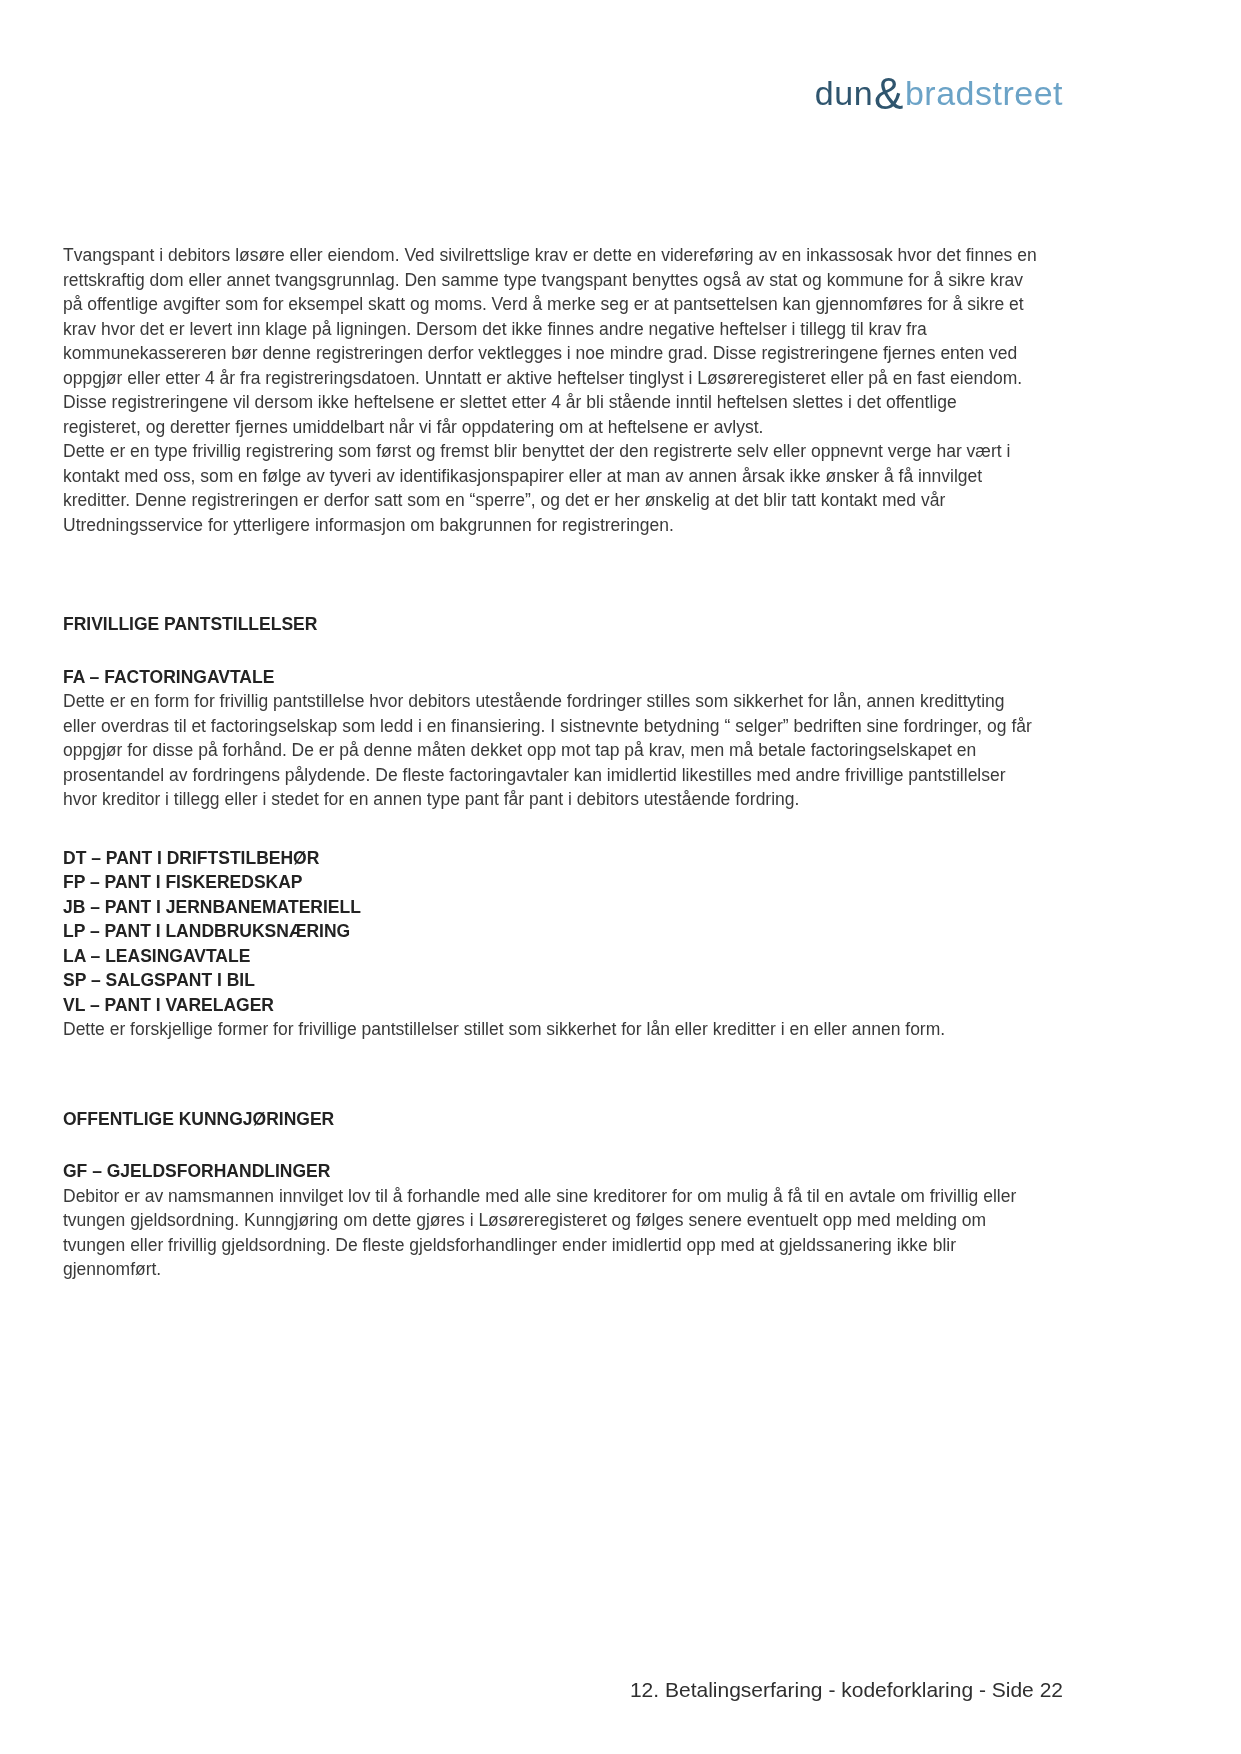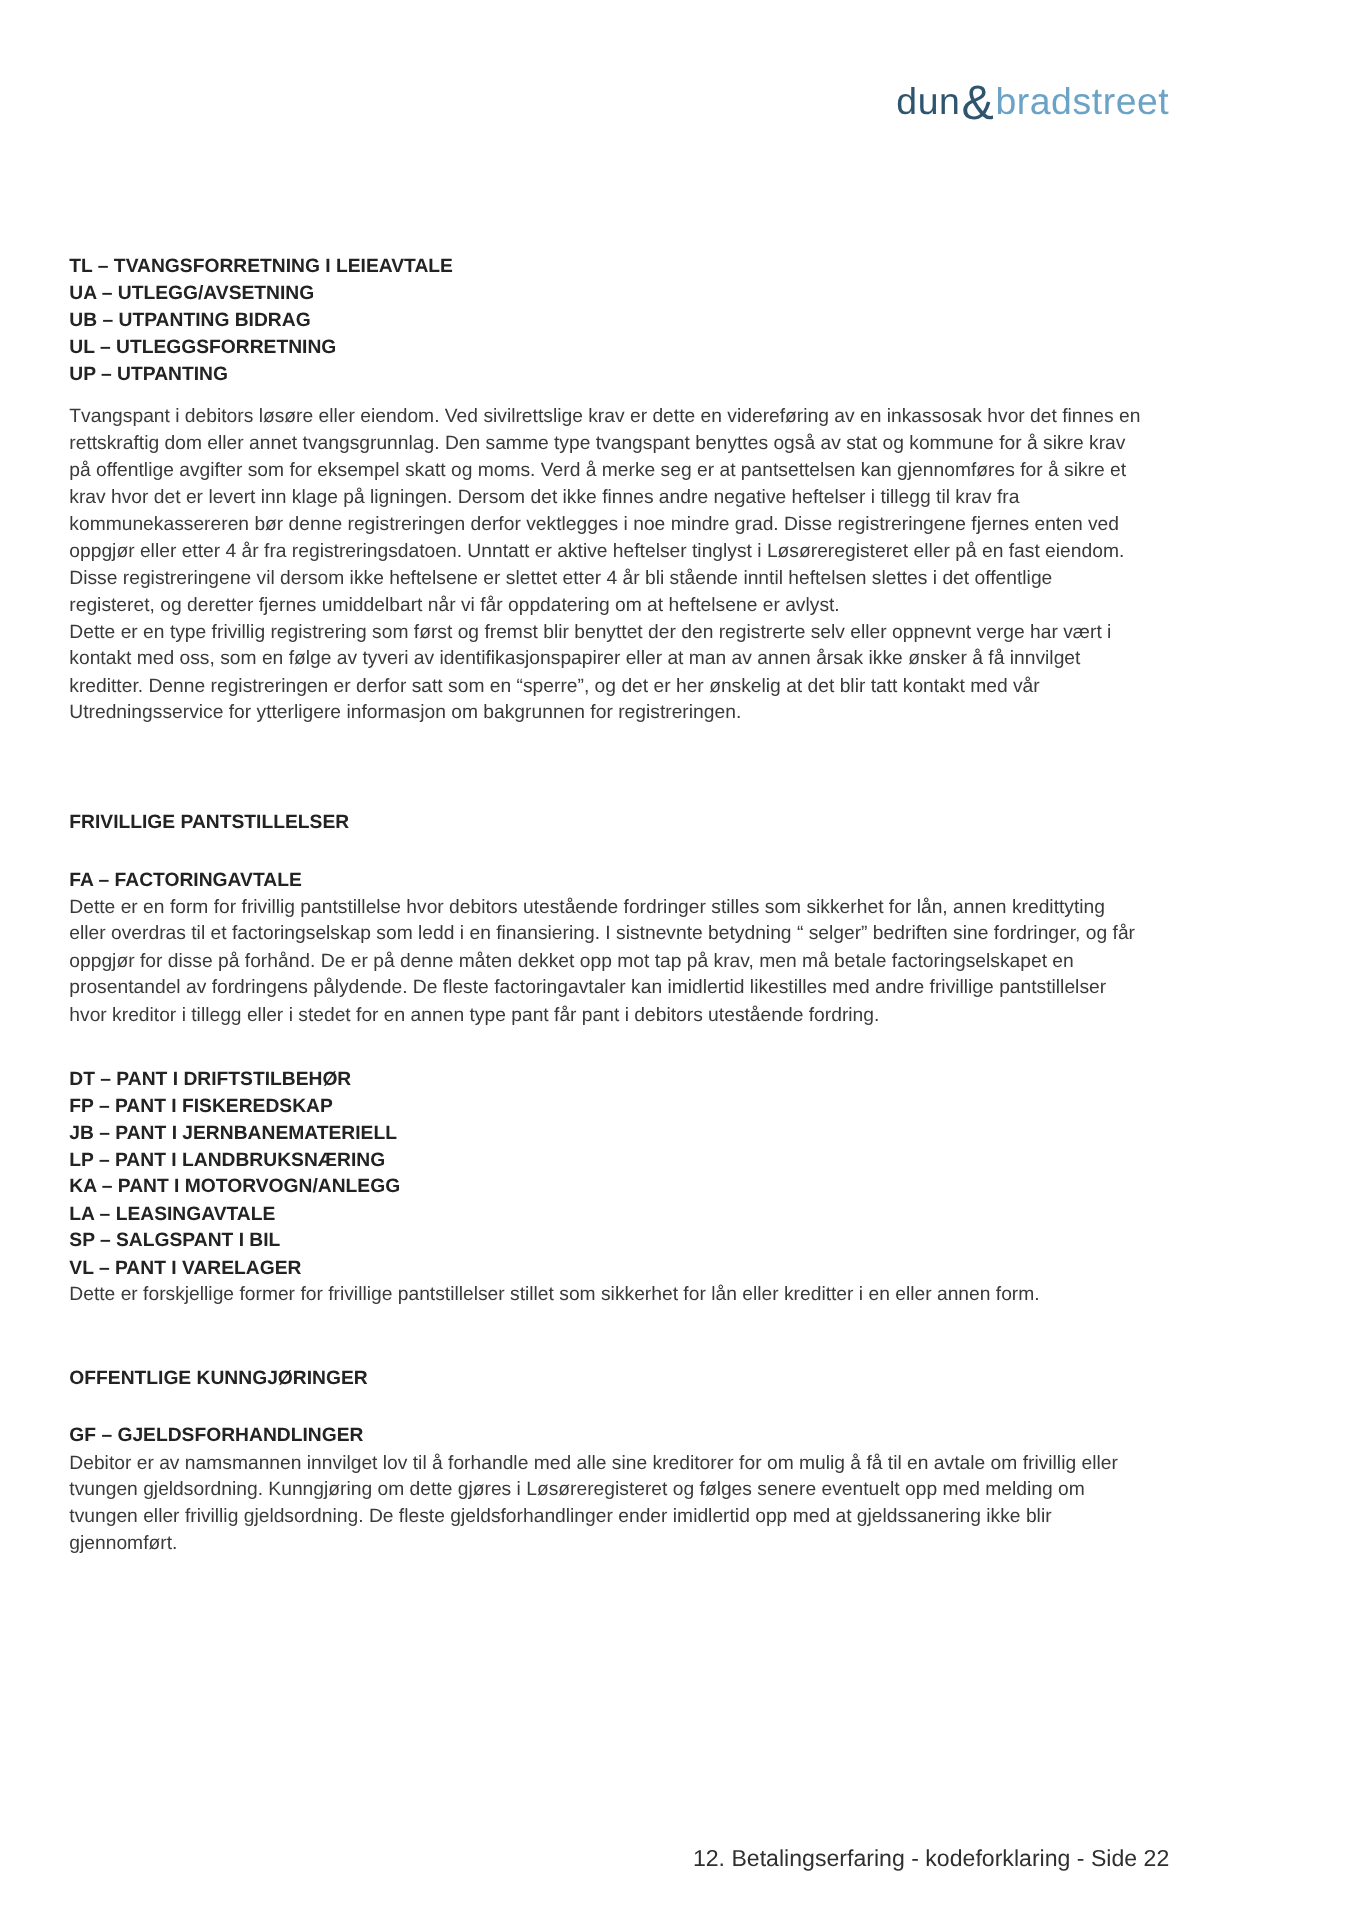--- a/index.html
+++ b/index.html
@@ -49,21 +49,21 @@
   .code-line, .sub-heading, .section-title {
     font-weight: bold;
     color: #232323;
   }
   .para { margin: 0; }
   .mt-para1   { margin-top: 14px; }
   .mt-so-head { margin-top: 35px; }
   .mt-friv    { margin-top: 75px; }
   .mt-fa-head { margin-top: 28px; }
   .mt-codes2  { margin-top: 34px; }
-  .mt-off     { margin-top: 51px; }
+  .mt-off     { margin-top: 65px; }
   .mt-gf-head { margin-top: 28px; }
   
   .footer {
     position: absolute;
     top: 1679px;
     right: 178px;
     font-size: 21px;
     line-height: 22px;
     color: #2f2f2f;
     white-space: nowrap;
@@ -73,45 +73,36 @@
 <body>
 
 <div class="page">
 
   <div class="logo">
     <span class="dun">dun</span><span class="amp">&amp;</span><span class="brad">bradstreet</span>
   </div>
 
   <div class="content">
 
-    <div>
-
-    <div class="code-line">TL – TVANGSFORRETNING I LEIEAVTALE</div>
-        <div class="code-line">UA – UTLEGG/AVSETNING</div>
-        <div class="code-line">UB – UTPANTING BIDRAG</div>
-        <div class="code-line">UL – UTLEGGSFORRETNING</div>
-        <div class="code-line">UP – UTPANTING</div>
-      </div>
 
     <p class="para mt-para1">Tvangspant i debitors løsøre eller eiendom. Ved sivilrettslige krav er dette en videreføring av en inkassosak hvor det finnes en rettskraftig dom eller annet tvangsgrunnlag. Den samme type tvangspant benyttes også av stat og kommune for å sikre krav på offentlige avgifter som for eksempel skatt og moms. Verd å merke seg er at pantsettelsen kan gjennomføres for å sikre et krav hvor det er levert inn klage på ligningen. Dersom det ikke finnes andre negative heftelser i tillegg til krav fra kommunekassereren bør denne registreringen derfor vektlegges i noe mindre grad. Disse registreringene fjernes enten ved oppgjør eller etter 4 år fra registreringsdatoen. Unntatt er aktive heftelser tinglyst i Løsøreregisteret eller på en fast eiendom. Disse registreringene vil dersom ikke heftelsene er slettet etter 4 år bli stående inntil heftelsen slettes i det offentlige registeret, og deretter fjernes umiddelbart når vi får oppdatering om at heftelsene er avlyst.</p>
 
     <p class="para">Dette er en type frivillig registrering som først og fremst blir benyttet der den registrerte selv eller oppnevnt verge har vært i kontakt med oss, som en følge av tyveri av identifikasjonspapirer eller at man av annen årsak ikke ønsker å få innvilget kreditter. Denne registreringen er derfor satt som en “sperre”, og det er her ønskelig at det blir tatt kontakt med vår Utredningsservice for ytterligere informasjon om bakgrunnen for registreringen.</p>
 
     <div class="section-title mt-friv">FRIVILLIGE PANTSTILLELSER</div>
 
     <div class="sub-heading mt-fa-head">FA – FACTORINGAVTALE</div>
     <p class="para">Dette er en form for frivillig pantstillelse hvor debitors utestående fordringer stilles som sikkerhet for lån, annen kredittyting eller overdras til et factoringselskap som ledd i en finansiering. I sistnevnte betydning “ selger” bedriften sine fordringer, og får oppgjør for disse på forhånd. De er på denne måten dekket opp mot tap på krav, men må betale factoringselskapet en prosentandel av fordringens pålydende. De fleste factoringavtaler kan imidlertid likestilles med andre frivillige pantstillelser hvor kreditor i tillegg eller i stedet for en annen type pant får pant i debitors utestående fordring.</p>
 
     <div class="mt-codes2">
 
     <div class="code-line">DT – PANT I DRIFTSTILBEHØR</div>
         <div class="code-line">FP – PANT I FISKEREDSKAP</div>
         <div class="code-line">JB – PANT I JERNBANEMATERIELL</div>
         <div class="code-line">LP – PANT I LANDBRUKSNÆRING</div>
-        <div class="code-line">KA – PANT I MOTORVOGN/ANLEGG</div>
         <div class="code-line">LA – LEASINGAVTALE</div>
         <div class="code-line">SP – SALGSPANT I BIL</div>
         <div class="code-line">VL – PANT I VARELAGER</div>
       </div>
 
     <p class="para">Dette er forskjellige former for frivillige pantstillelser stillet som sikkerhet for lån eller kreditter i en eller annen form.</p>
 
     <div class="section-title mt-off">OFFENTLIGE KUNNGJØRINGER</div>
 
     <div class="sub-heading mt-gf-head">GF – GJELDSFORHANDLINGER</div>

